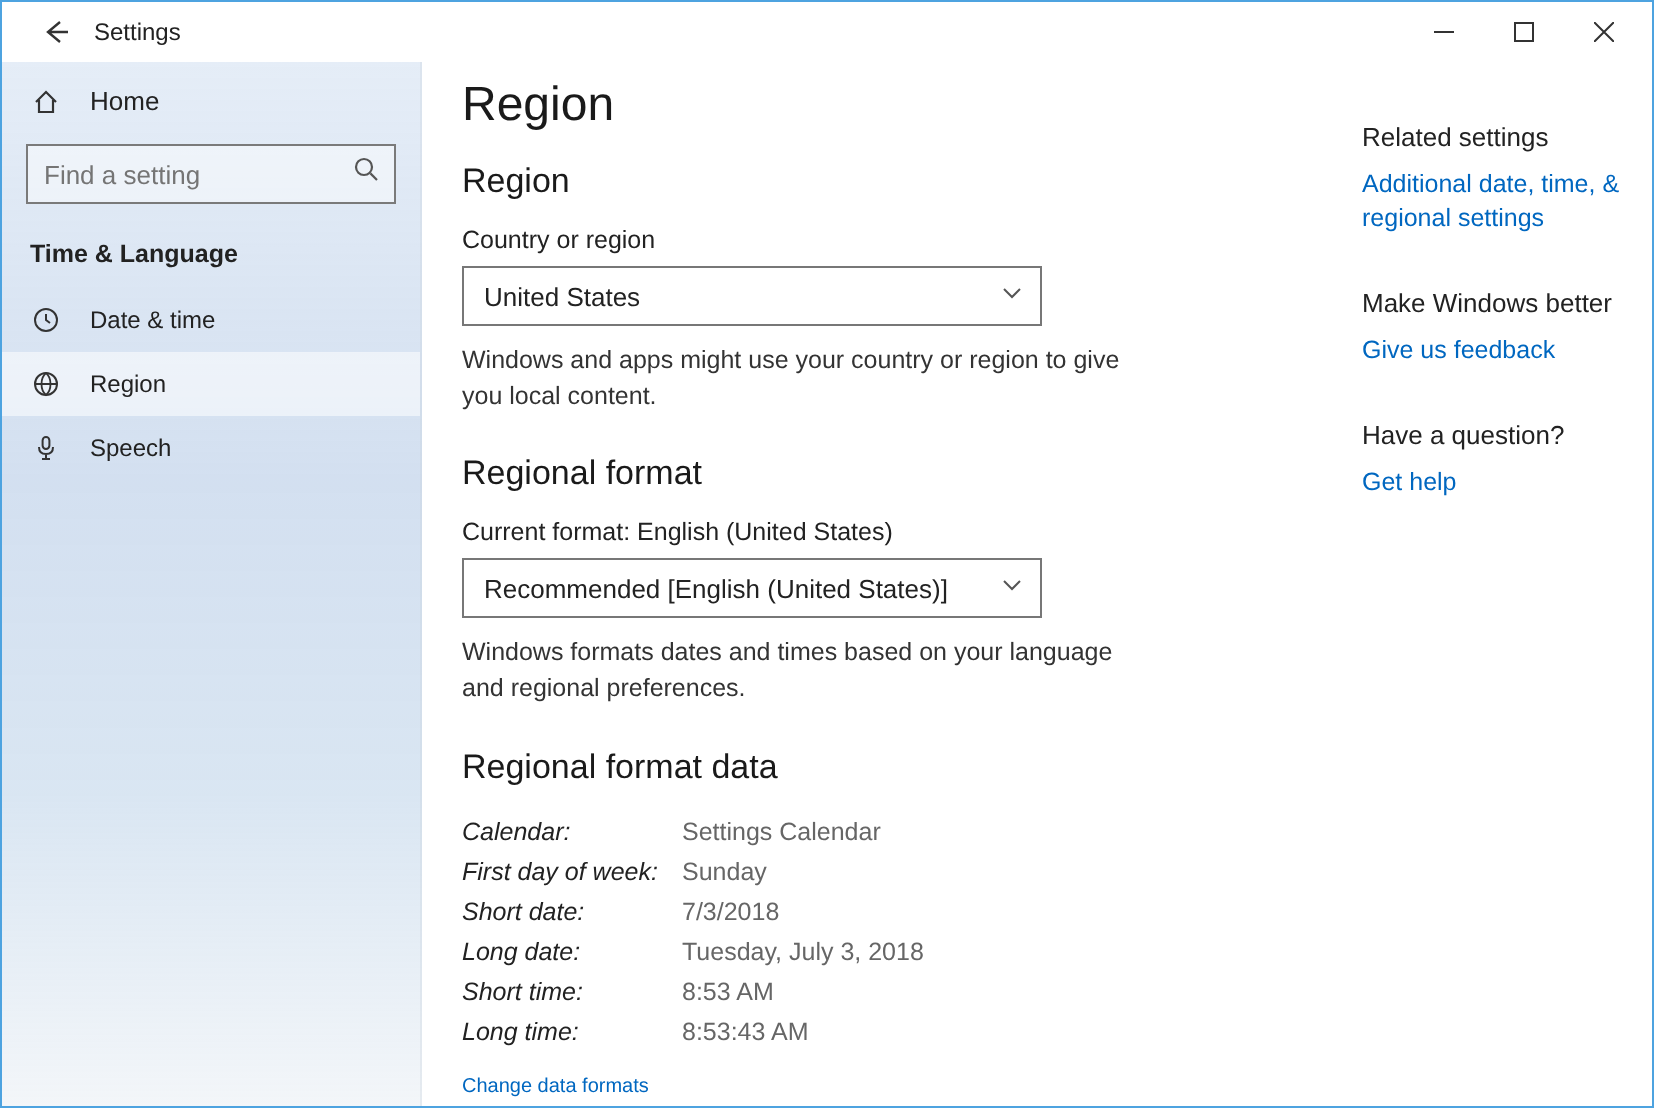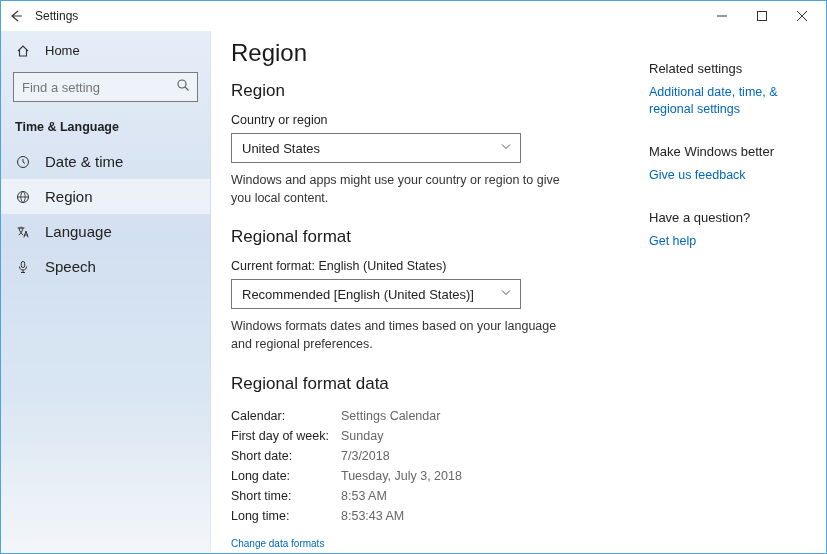--- a/index.html
+++ b/index.html
@@ -1,54 +1,54 @@
 <!DOCTYPE html>
 <html><head>
 <meta charset="utf-8">
 <style>
   * { box-sizing: border-box; margin: 0; padding: 0; font-family: "Segoe UI", Arial, sans-serif; }
   body { width: 827px; height: 554px; overflow: hidden; background: #fff; border: 1px solid #4da3e0; position: relative; }
 
-  .titlebar { height: 30px; display: flex; align-items: center; padding: 0 4px 0 4px; }
+  .titlebar { height: 30px; display: flex; align-items: center; padding: 0 4px 0 16px; }
   .titlebar .back-btn { width: 22px; height: 22px; display: flex; align-items: center; justify-content: center; cursor: pointer; }
   .titlebar .title { margin-left: 8px; font-size: 12px; color: #222; }
   .win-controls { margin-left: auto; display: flex; }
   .win-ctl { width: 40px; height: 28px; display: flex; align-items: center; justify-content: center; cursor: pointer; }
   .win-ctl svg { stroke: #333; stroke-width: 1; fill: none; }
 
   .app-body { display: flex; height: calc(100% - 30px); }
   .sidebar { width: 210px; height: 100%; background: linear-gradient(to bottom, rgba(190,210,235,0.4), rgba(175,198,228,0.55) 40%, rgba(180,205,230,0.5) 70%, rgba(215,225,235,0.3)); border-right: 1px solid rgba(200,210,220,0.3); padding-top: 4px; }
   .sb-home { display: flex; align-items: center; padding: 8px 14px; font-size: 13px; color: #222; cursor: pointer; }
   .sb-home .icon { width: 16px; margin-right: 14px; display: inline-flex; align-items: center; justify-content: center; }
   .search-wrap { margin: 6px 12px 10px; }
   .search { width: 100%; height: 30px; border: 1px solid #7a7a7a; background: rgba(255,255,255,0.45); padding: 0 28px 0 8px; font-size: 13px; color: #666; position: relative; }
   .search-box { position: relative; border-radius: 13px; }
   .search-ico { position: absolute; right: 8px; top: 50%; transform: translateY(-50%); }
   .sb-heading { padding: 8px 14px 10px; font-size: 12.5px; font-weight: 600; color: #222; }
-  .sb-item { display: flex; align-items: center; padding: 9px 14px; font-size: 15px; color: #222; cursor: pointer; }
+  .sb-item { display: flex; align-items: center; padding: 9px 14px; font-size: 12px; color: #222; cursor: pointer; }
   .sb-item .icon { width: 16px; margin-right: 14px; display: inline-flex; align-items: center; justify-content: center; color: #333; }
   .sb-item.active { background: rgba(255,255,255,0.55); }
 
   .main { flex: 1; display: flex; overflow-y: auto; }
   .content { flex: 1; padding: 8px 20px 20px 20px; max-width: 430px; }
   h1.page-title { font-weight: 400; font-size: 24px; color: #1a1a1a; margin-bottom: 14px; }
   h2.sec { font-weight: 400; font-size: 17px; color: #1a1a1a; margin: 6px 0 12px; }
   .label { font-size: 12.5px; color: #222; margin-bottom: 6px; }
   .dropdown { width: 290px; height: 30px; border: 1px solid #777; background: #fff; display: flex; align-items: center; padding: 0 30px 0 10px; font-size: 13px; color: #222; position: relative; cursor: pointer; }
   .dropdown .chev { position: absolute; right: 8px; top: 50%; transform: translateY(-50%); }
   .helper { font-size: 12.5px; color: #333; margin-top: 8px; line-height: 1.45; max-width: 340px; }
 
   .data-table { margin-top: 4px; }
   .data-row { display: flex; font-size: 12.5px; padding: 3px 0; }
-  .data-row .k { width: 110px; color: #222; }
+  .data-row .k { width: 110px; color: #222; font-style: italic; }
   .data-row .v { color: #666; }
   .link { color: #0067c0; font-size: 10px; cursor: pointer; margin-top: 12px; display: inline-block; }
 
   .aside { width: 185px; padding: 30px 12px 10px 8px; }
-  .aside-sec { margin-bottom: 26px; }
+  .aside-sec { margin-bottom: 26px; margin-left: 32px; }
   .aside-head { font-size: 13px; color: #222; margin-bottom: 8px; }
   .aside-link { color: #0067c0; font-size: 12.5px; cursor: pointer; line-height: 1.35; }
 </style>
 </head>
 <body>
 
 <div class="titlebar">
   <div class="back-btn">
     <svg width="14" height="14" viewBox="0 0 14 14">
         <path d="M9 2 L3 7 L9 12 M3 7 L13 7" stroke="#333" stroke-width="1.2" fill="none"></path>
@@ -105,28 +105,20 @@
       <span>Date &amp; time</span>
     </div>
     <div class="sb-item active">
       <span class="icon">
           <svg width="14" height="14" viewBox="0 0 14 14">
             <circle cx="7" cy="7" r="5.5" stroke="#333" stroke-width="1" fill="none"></circle>
             <path d="M1.5 7 H12.5 M7 1.5 C4 4 4 10 7 12.5 C10 10 10 4 7 1.5" stroke="#333" stroke-width="0.9" fill="none"></path>
           </svg>
         </span>
       <span>Region</span>
-    </div>
-    <div class="sb-item">
-      <span class="icon">
-          <svg width="14" height="14" viewBox="0 0 14 14">
-            <path d="M2 3 H8 M5 3 V2 M3 3 C3 6 6 9 7 10 M7 3 C7 6 4 9 3 10 M8 12 L10 6 L12 12 M8.7 10 H11.3" stroke="#333" stroke-width="1" fill="none" stroke-linecap="round"></path>
-          </svg>
-        </span>
-      <span>Language</span>
     </div>
     <div class="sb-item">
       <span class="icon">
           <svg width="14" height="14" viewBox="0 0 14 14">
             <rect x="5.3" y="1.5" width="3.4" height="6" rx="1.7" stroke="#333" stroke-width="1" fill="none"></rect>
             <path d="M3.5 6.5 C3.5 9 5 10 7 10 C9 10 10.5 9 10.5 6.5 M7 10 V12.5 M5 12.5 H9" stroke="#333" stroke-width="1" fill="none"></path>
           </svg>
         </span>
       <span>Speech</span>
     </div>

